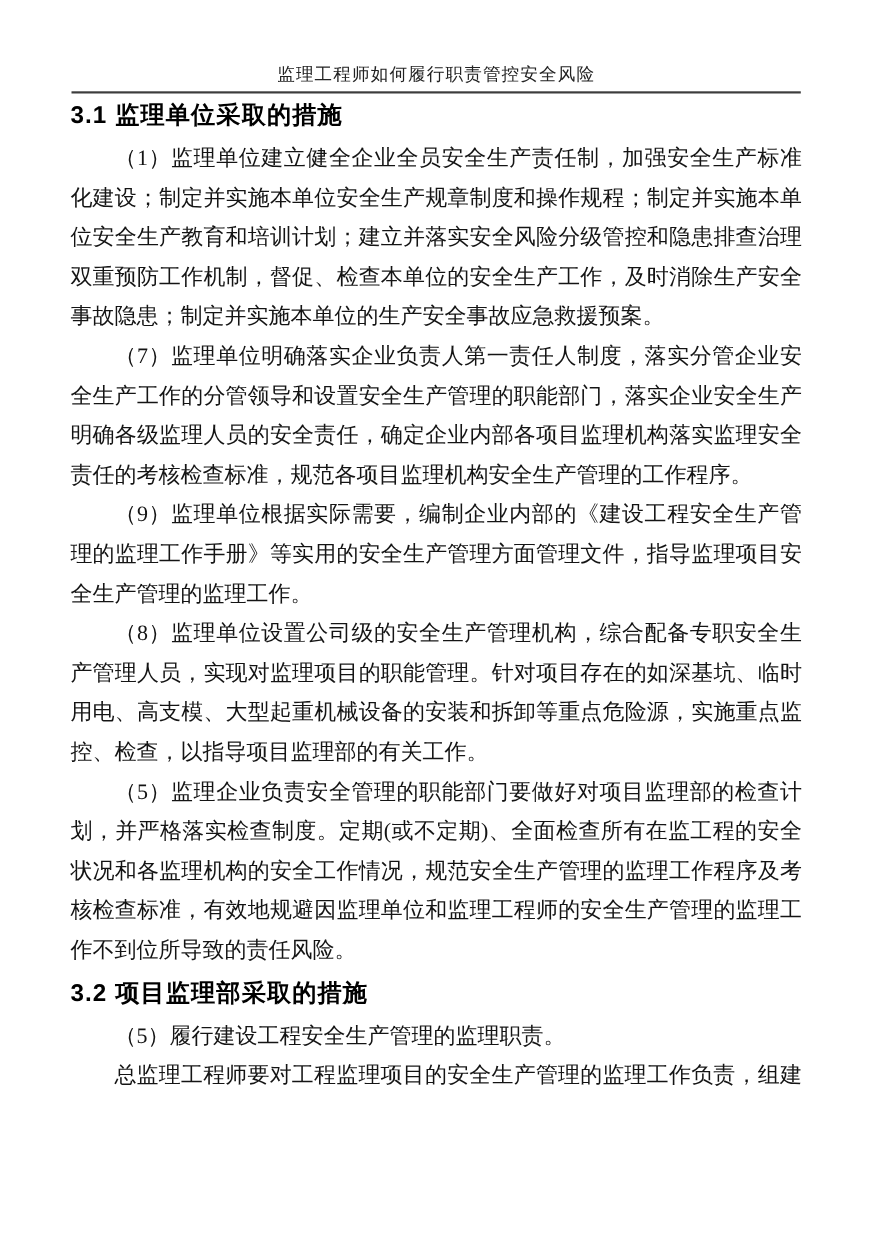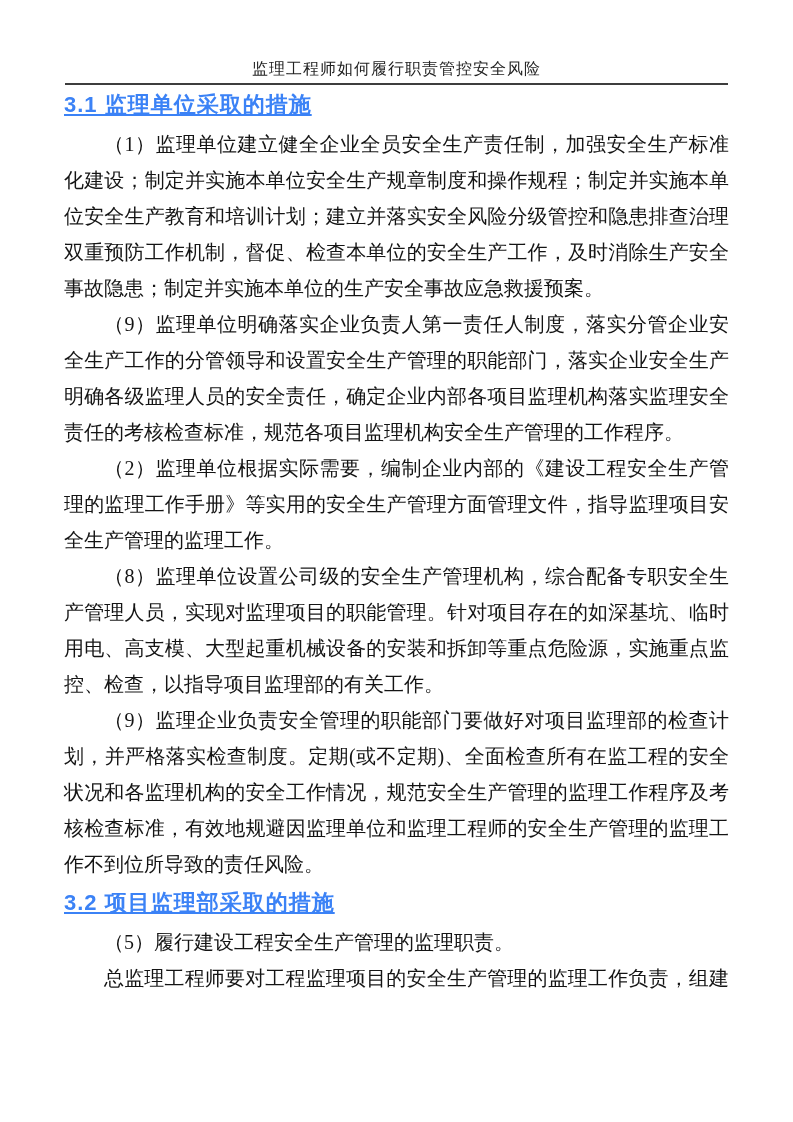--- a/index.html
+++ b/index.html
@@ -38,24 +38,23 @@
     position: absolute;
     top: 88px;
     left: 64px;
     width: 665px;
   }
   .section-heading {
     font-family: "Liberation Sans", "DejaVu Sans", sans-serif;
     font-weight: bold;
     font-size: 22px;
     line-height: 30px;
-    color: #3b82f6;
+    color: #000000;
     margin: 2px 0 6px 0;
     letter-spacing: 1px;
-    text-decoration: underline;
   }
   .section-heading.second {
     margin-top: 6px;
   }
   .body-para {
     margin: 0;
     font-size: 20px;
     line-height: 36px;
     text-align: justify;
     text-indent: 2em;
@@ -100,24 +99,24 @@
   <div class="page-header">
     <div class="header-title">监理工程师如何履行职责管控安全风险</div>
     <div class="header-rule"></div>
   </div>
 
   <div class="content">
 
     <div class="section">
       <div class="section-heading">3.1 监理单位采取的措施</div>
       <p class="body-para">（1）监理单位建立健全企业全员安全生产责任制，加强安全生产标准化建设；制定并实施本单位安全生产规章制度和操作规程；制定并实施本单位安全生产教育和培训计划；建立并落实安全风险分级管控和隐患排查治理双重预防工作机制，督促、检查本单位的安全生产工作，及时消除生产安全事故隐患；制定并实施本单位的生产安全事故应急救援预案。</p>
-      <p class="body-para">（9）监理单位明确落实企业负责人第一责任人制度，落实分管企业安全生产工作的分管领导和设置安全生产管理的职能部门，落实企业安全生产明确各级监理人员的安全责任，确定企业内部各项目监理机构落实监理安全责任的考核检查标准，规范各项目监理机构安全生产管理的工作程序。</p>
-      <p class="body-para">（2）监理单位根据实际需要，编制企业内部的《建设工程安全生产管理的监理工作手册》等实用的安全生产管理方面管理文件，指导监理项目安全生产管理的监理工作。</p>
+      <p class="body-para">（7）监理单位明确落实企业负责人第一责任人制度，落实分管企业安全生产工作的分管领导和设置安全生产管理的职能部门，落实企业安全生产明确各级监理人员的安全责任，确定企业内部各项目监理机构落实监理安全责任的考核检查标准，规范各项目监理机构安全生产管理的工作程序。</p>
+      <p class="body-para">（9）监理单位根据实际需要，编制企业内部的《建设工程安全生产管理的监理工作手册》等实用的安全生产管理方面管理文件，指导监理项目安全生产管理的监理工作。</p>
       <p class="body-para">（8）监理单位设置公司级的安全生产管理机构，综合配备专职安全生产管理人员，实现对监理项目的职能管理。针对项目存在的如深基坑、临时用电、高支模、大型起重机械设备的安装和拆卸等重点危险源，实施重点监控、检查，以指导项目监理部的有关工作。</p>
-      <p class="body-para">（9）监理企业负责安全管理的职能部门要做好对项目监理部的检查计划，并严格落实检查制度。定期(或不定期)、全面检查所有在监工程的安全状况和各监理机构的安全工作情况，规范安全生产管理的监理工作程序及考核检查标准，有效地规避因监理单位和监理工程师的安全生产管理的监理工作不到位所导致的责任风险。</p>
+      <p class="body-para">（5）监理企业负责安全管理的职能部门要做好对项目监理部的检查计划，并严格落实检查制度。定期(或不定期)、全面检查所有在监工程的安全状况和各监理机构的安全工作情况，规范安全生产管理的监理工作程序及考核检查标准，有效地规避因监理单位和监理工程师的安全生产管理的监理工作不到位所导致的责任风险。</p>
     </div>
 
     <div class="section">
       <div class="section-heading second">3.2 项目监理部采取的措施</div>
       <p class="body-para">（5）履行建设工程安全生产管理的监理职责。</p>
       <p class="body-para">总监理工程师要对工程监理项目的安全生产管理的监理工作负责，组建项目监理部时，根据所监理的工程项目特点、实施重点监控，配备专兼职安全生产管</p>
     </div>
 
   </div>
 

